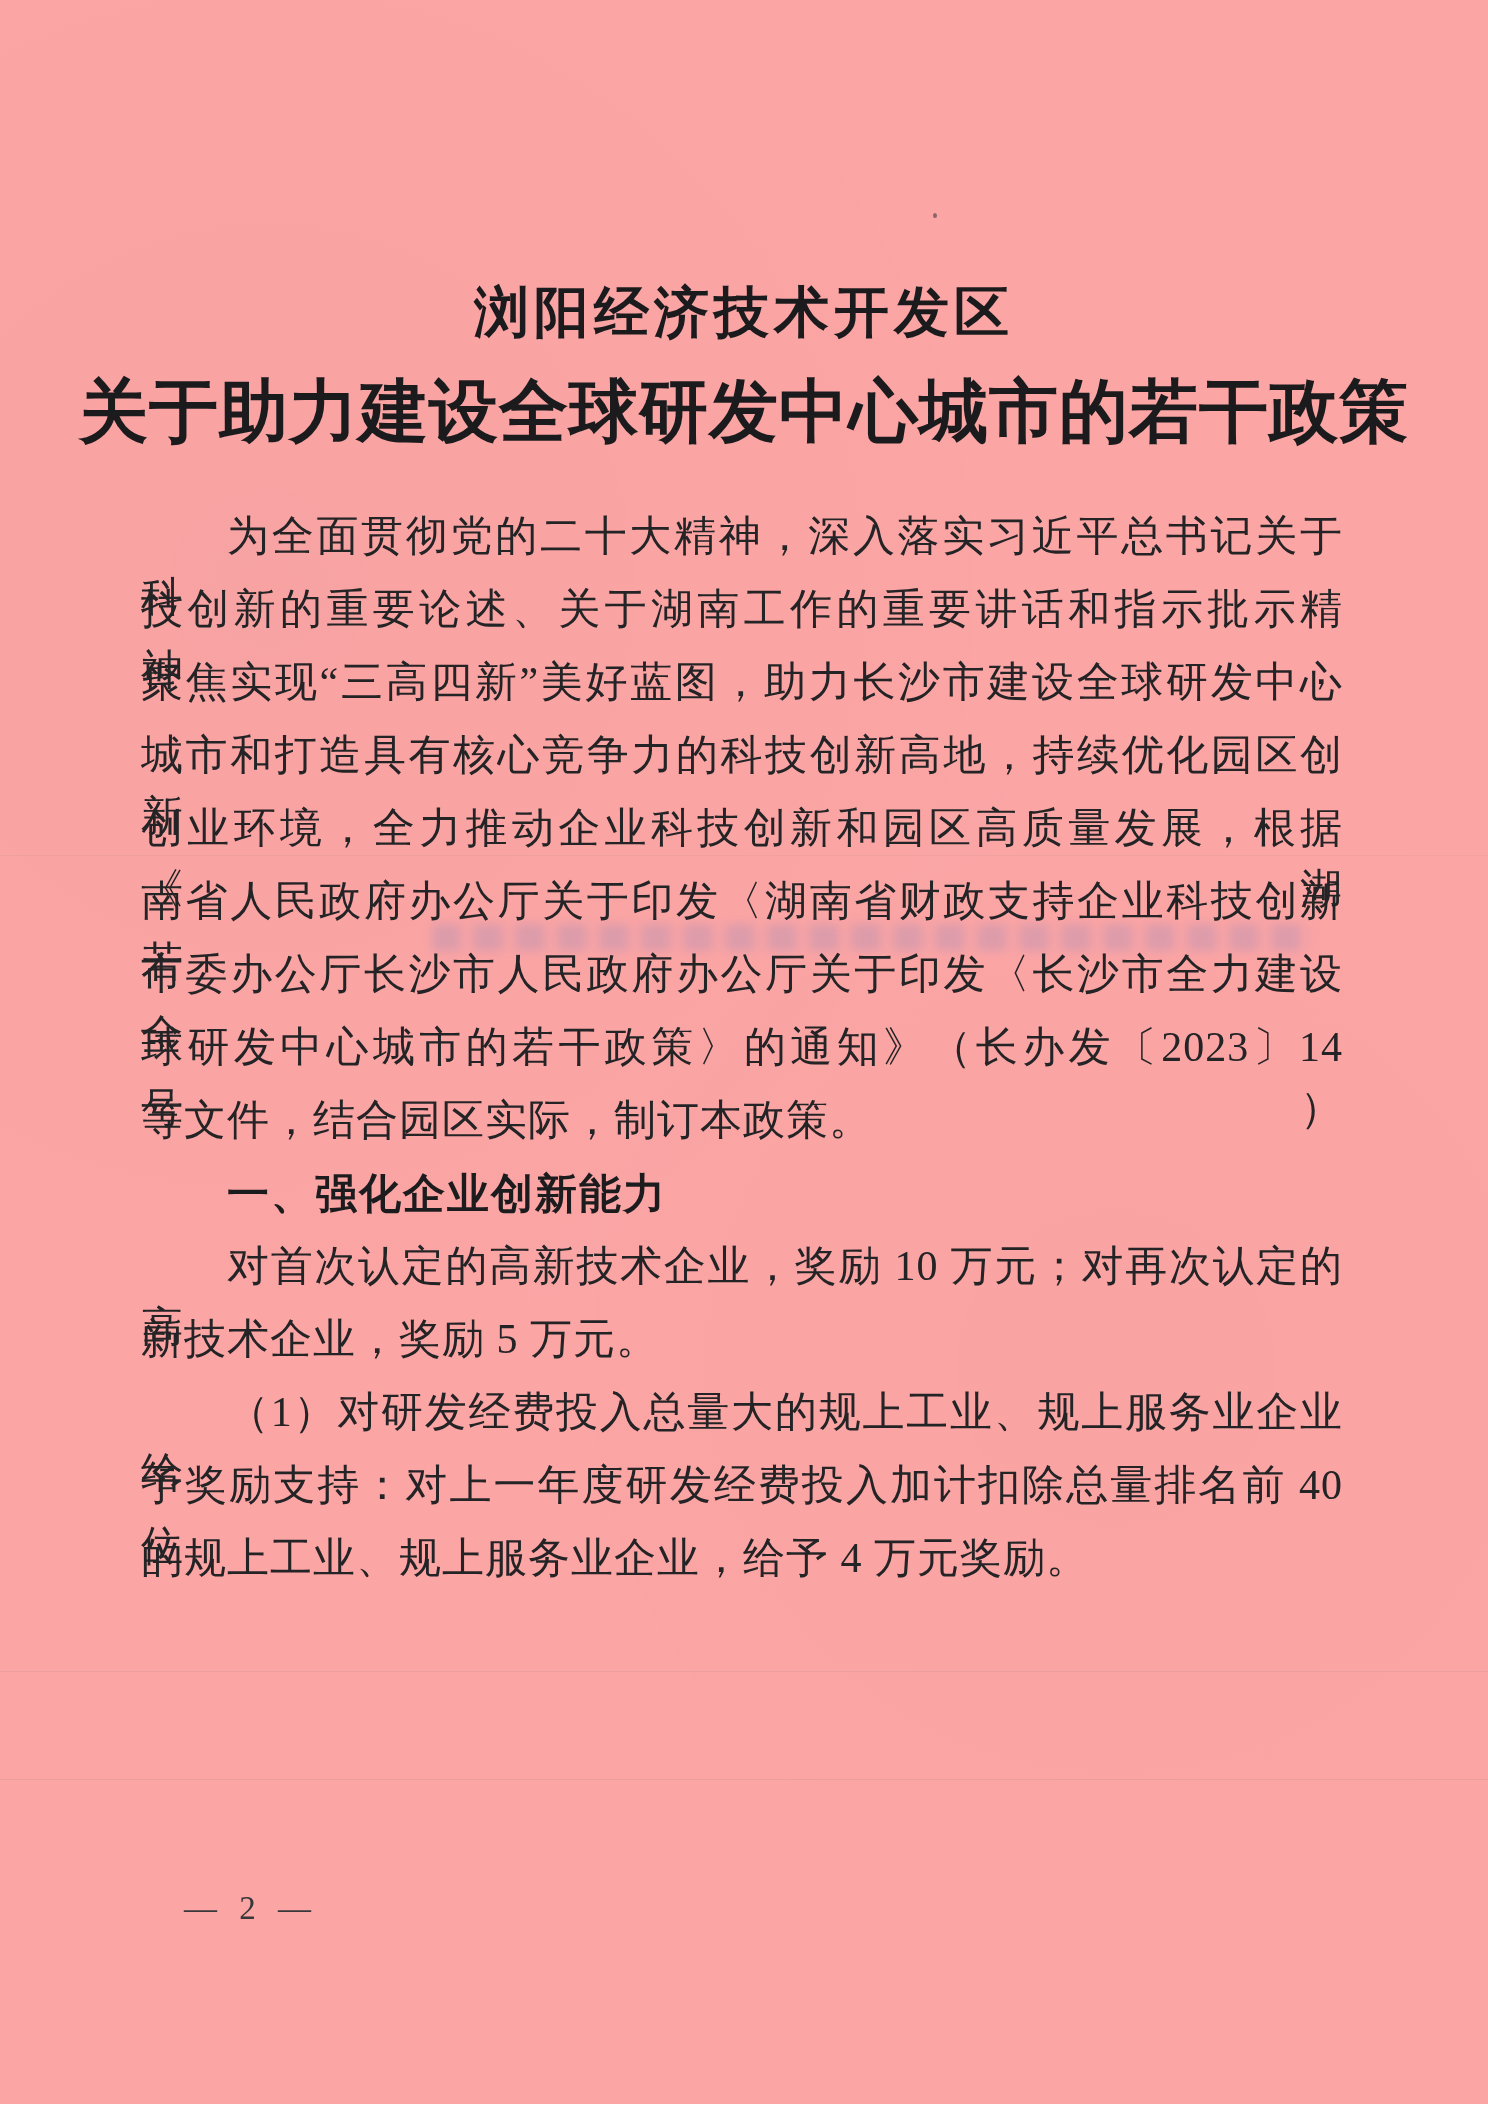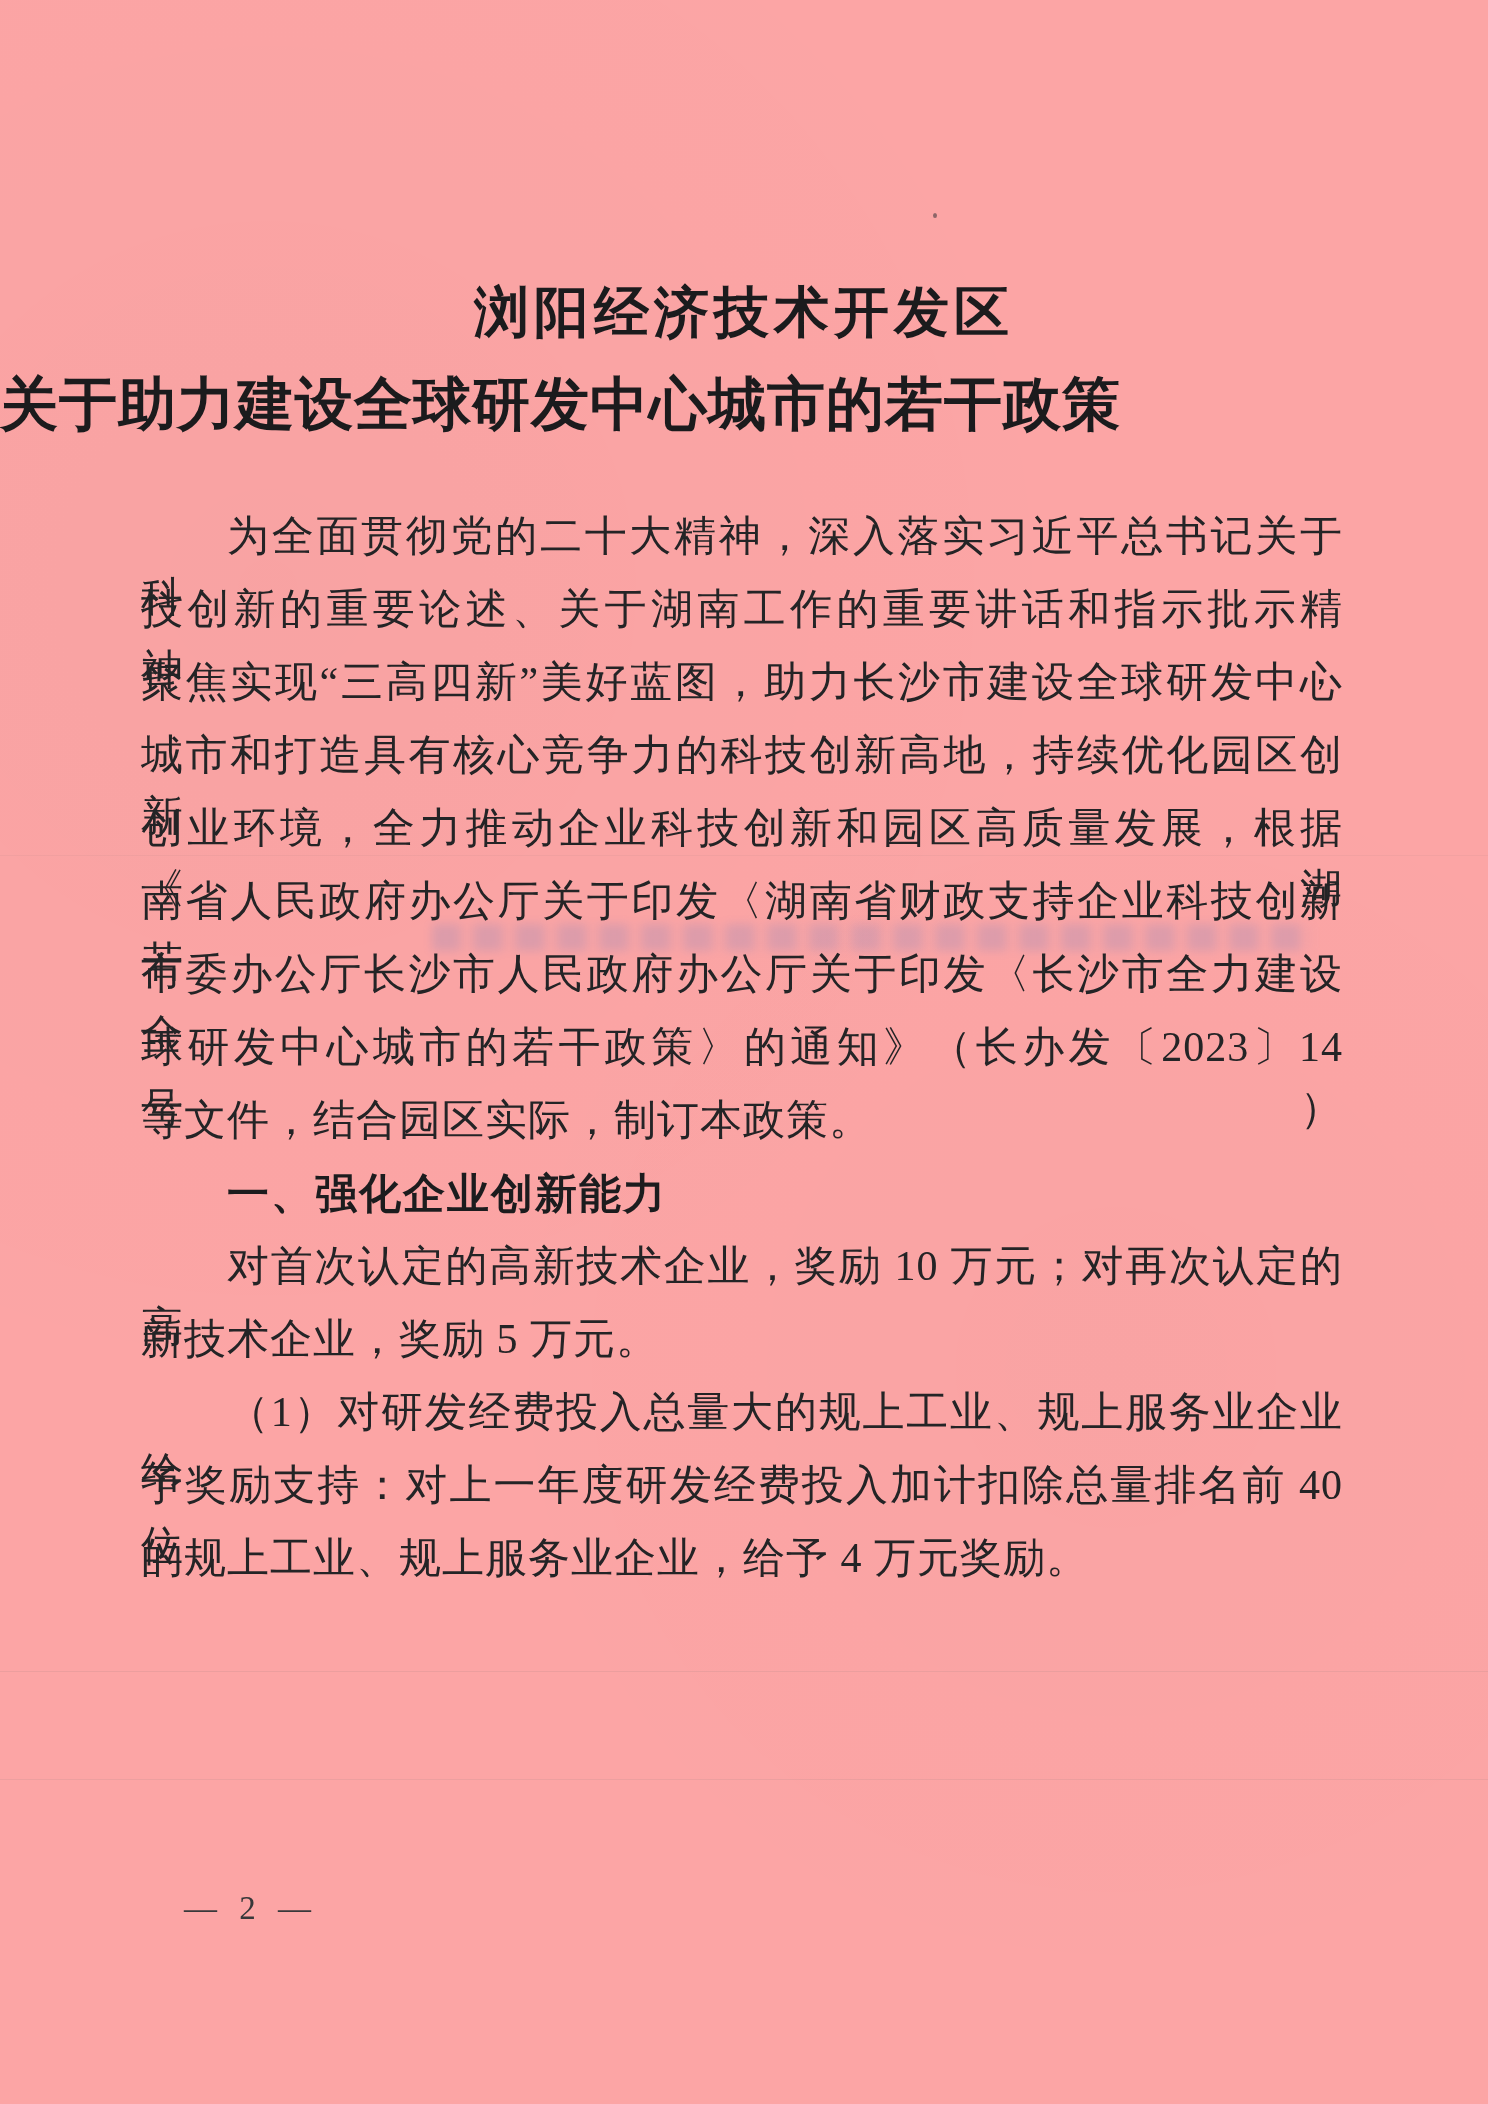--- a/index.html
+++ b/index.html
@@ -27,22 +27,22 @@
 
   .title1 {
     position: absolute; top: 276px; left: 0; right: 0;
     text-align: center;
     font-size: 55px; font-weight: bold;
     letter-spacing: 5px;
     color: #1b1b1d;
   }
   .title2 {
     position: absolute; top: 366px; left: 0; right: 0;
-    text-align: left;
-    font-size: 58px; font-weight: bold;
+    text-align: center;
+    font-size: 69px; font-weight: bold;
     letter-spacing: 1px;
     color: #1b1b1d;
   }
 
   .body-text {
     position: absolute; top: 506px; left: 141px;
     width: 1202px;
     font-size: 42px;
     letter-spacing: 1px;
   }

